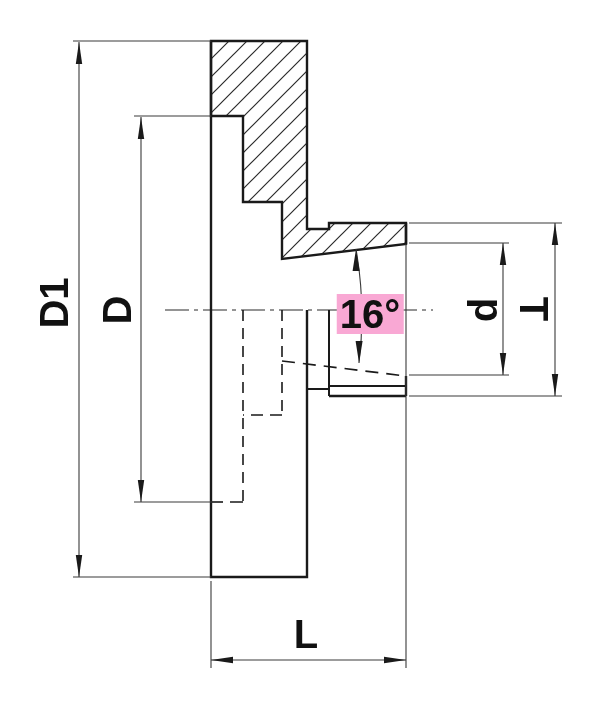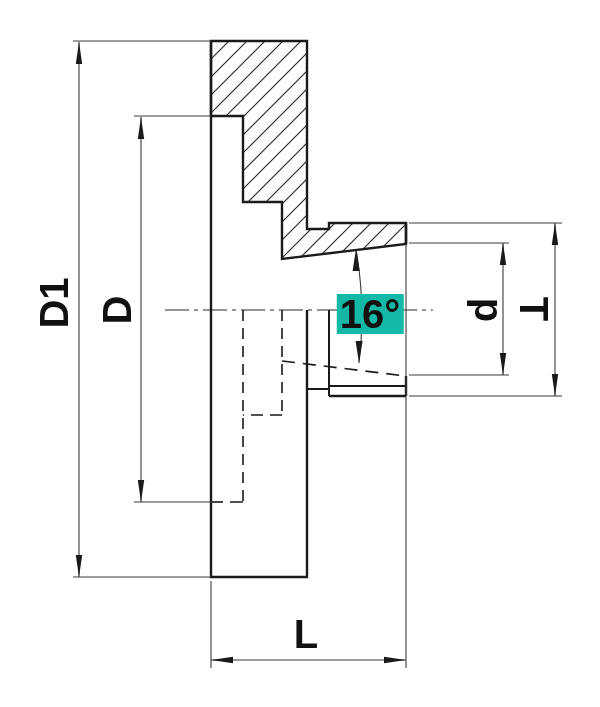--- a/index.html
+++ b/index.html
@@ -24,21 +24,21 @@
     position: absolute;
     font-weight: bold;
     font-size: 40px;
     color: #111111;
     line-height: 1;
     white-space: nowrap;
     transform: translate(-50%, -50%);
   }
   .dim-label.rot-ccw { transform: translate(-50%, -50%) rotate(-90deg); }
   .dim-label.rot-cw  { transform: translate(-50%, -50%) rotate(90deg); }
-  .dim-label.masked  { background: #14b8a6; padding: 0 3px; }
+  .dim-label.masked  { background: #f9a8d4; padding: 0 3px; }
 </style>
 </head>
 <body>
 
 <div class="canvas">
 
   <svg width="600" height="707" viewBox="0 0 600 707">
     <defs>
       <pattern id="hatch" patternUnits="userSpaceOnUse" width="18" height="18">
         <path d="M-1,1 l2,-2 M0,18 L18,0 M17,19 l2,-2" stroke="#2a2a2a" stroke-width="1.2" fill="none"></path>

